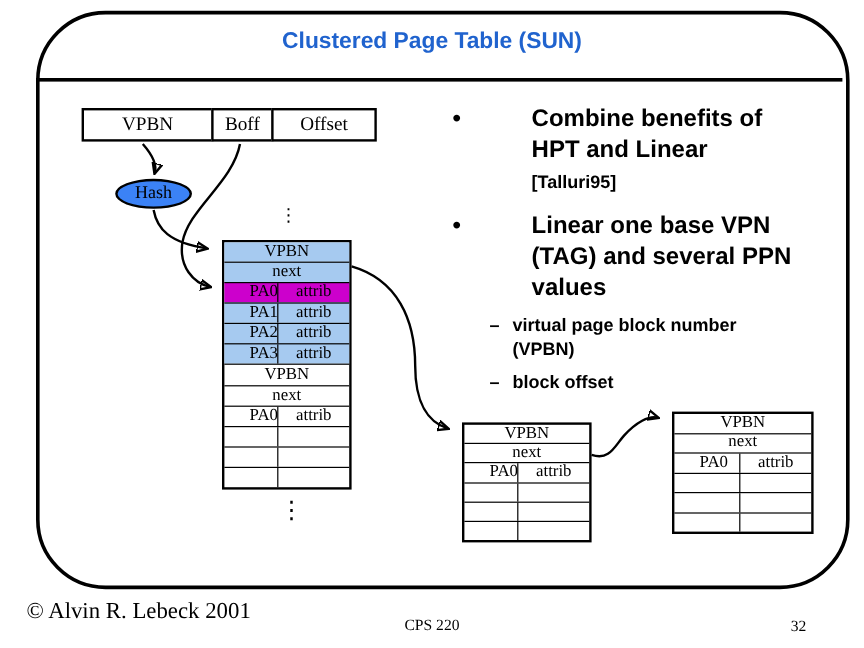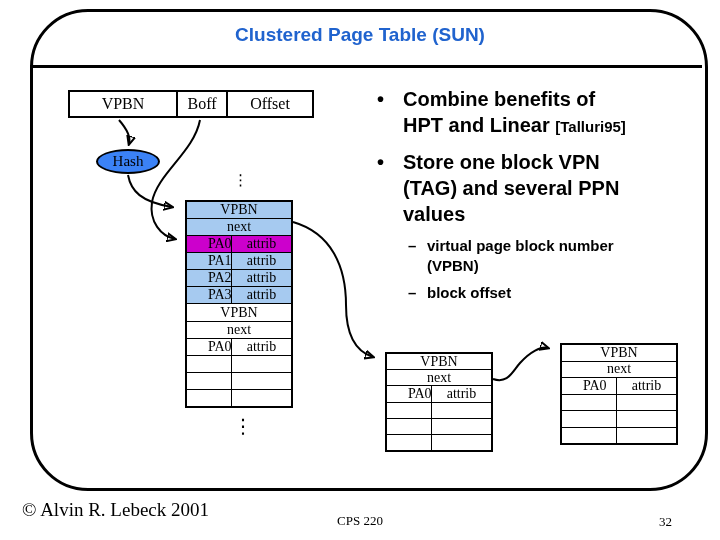--- a/index.html
+++ b/index.html
@@ -45,21 +45,21 @@
   .tbl-o1{left:385px;top:352px;width:108px;height:100px;}
   .tbl-o2{left:560px;top:343px;width:118px;height:102px;}
   .bg-b{background:#A6CAF0;}
   .bg-m{background:#CC00CC;}
 
   
   .bullets{left:377px;top:86px;width:285px;
            font-family:"Liberation Sans","DejaVu Sans",sans-serif;font-weight:bold;}
   .b-item{display:flex;font-size:20px;line-height:26px;margin-bottom:9px;}
   .b-marker{width:26px;flex:none;}
-  .b-text span.line{display:block;}
+  .b-text span.line{display:block;margin-left:40px;}
   .cite{font-size:15px;font-weight:bold;}
   .subs{margin-left:31px;}
   .s-item{display:flex;font-size:15px;line-height:20px;margin-bottom:7px;}
   .s-marker{width:19px;flex:none;}
   .s-text span.line{display:block;}
 
   
   .f-left{left:22px;top:499px;font-size:19px;}
   .f-center{left:0;top:513px;width:720px;text-align:center;font-size:13px;}
   .f-right{left:659px;top:514px;font-size:13px;}
@@ -192,21 +192,21 @@
     <div class="b-item">
       <div class="b-marker">•</div>
       <div class="b-text">
         <span class="line">Combine benefits of</span>
         <span class="line"><span>HPT and Linear</span> <span class="cite">[Talluri95]</span></span>
       </div>
     </div>
     <div class="b-item">
       <div class="b-marker">•</div>
       <div class="b-text">
-        <span class="line">Store one block VPN</span>
+        <span class="line">Linear one base VPN</span>
         <span class="line">(TAG) and several PPN</span>
         <span class="line">values</span>
       </div>
     </div>
     <div class="subs">
       <div class="s-item">
         <div class="s-marker">–</div>
         <div class="s-text">
           <span class="line">virtual page block number</span>
           <span class="line">(VPBN)</span>

